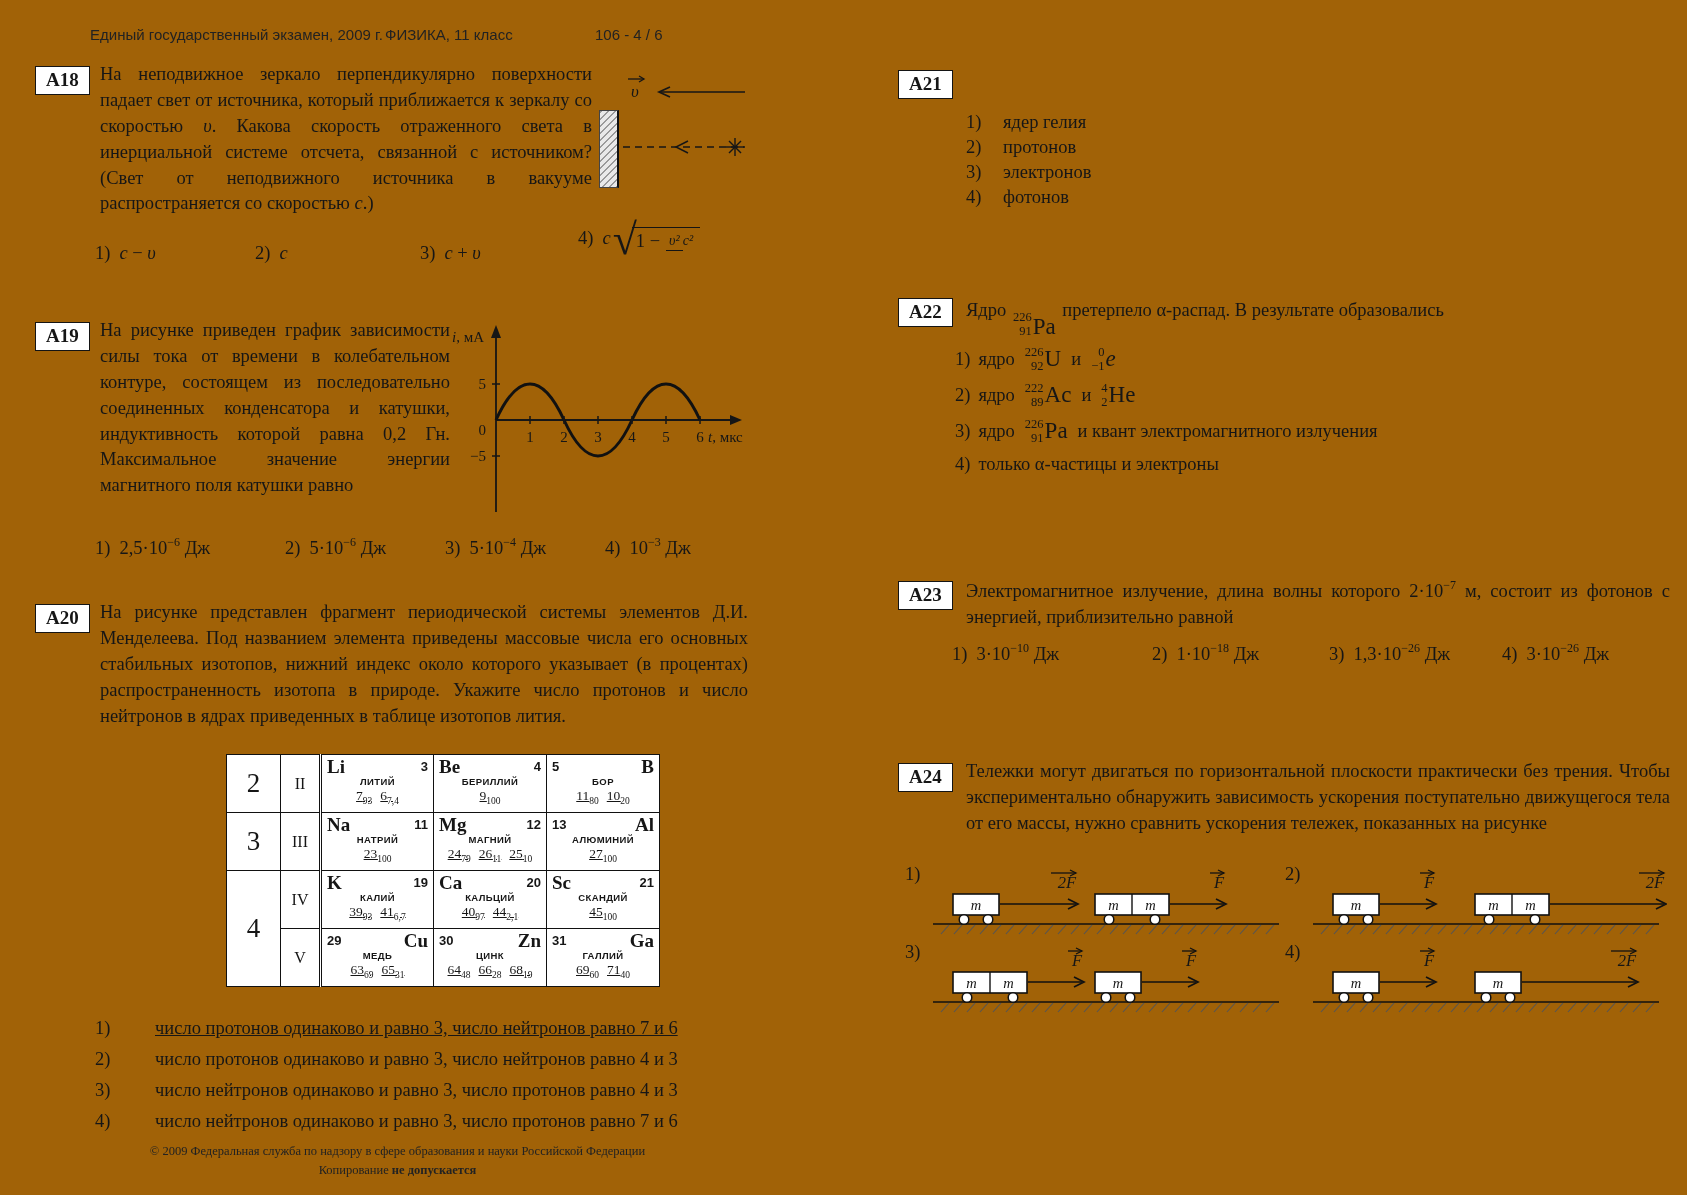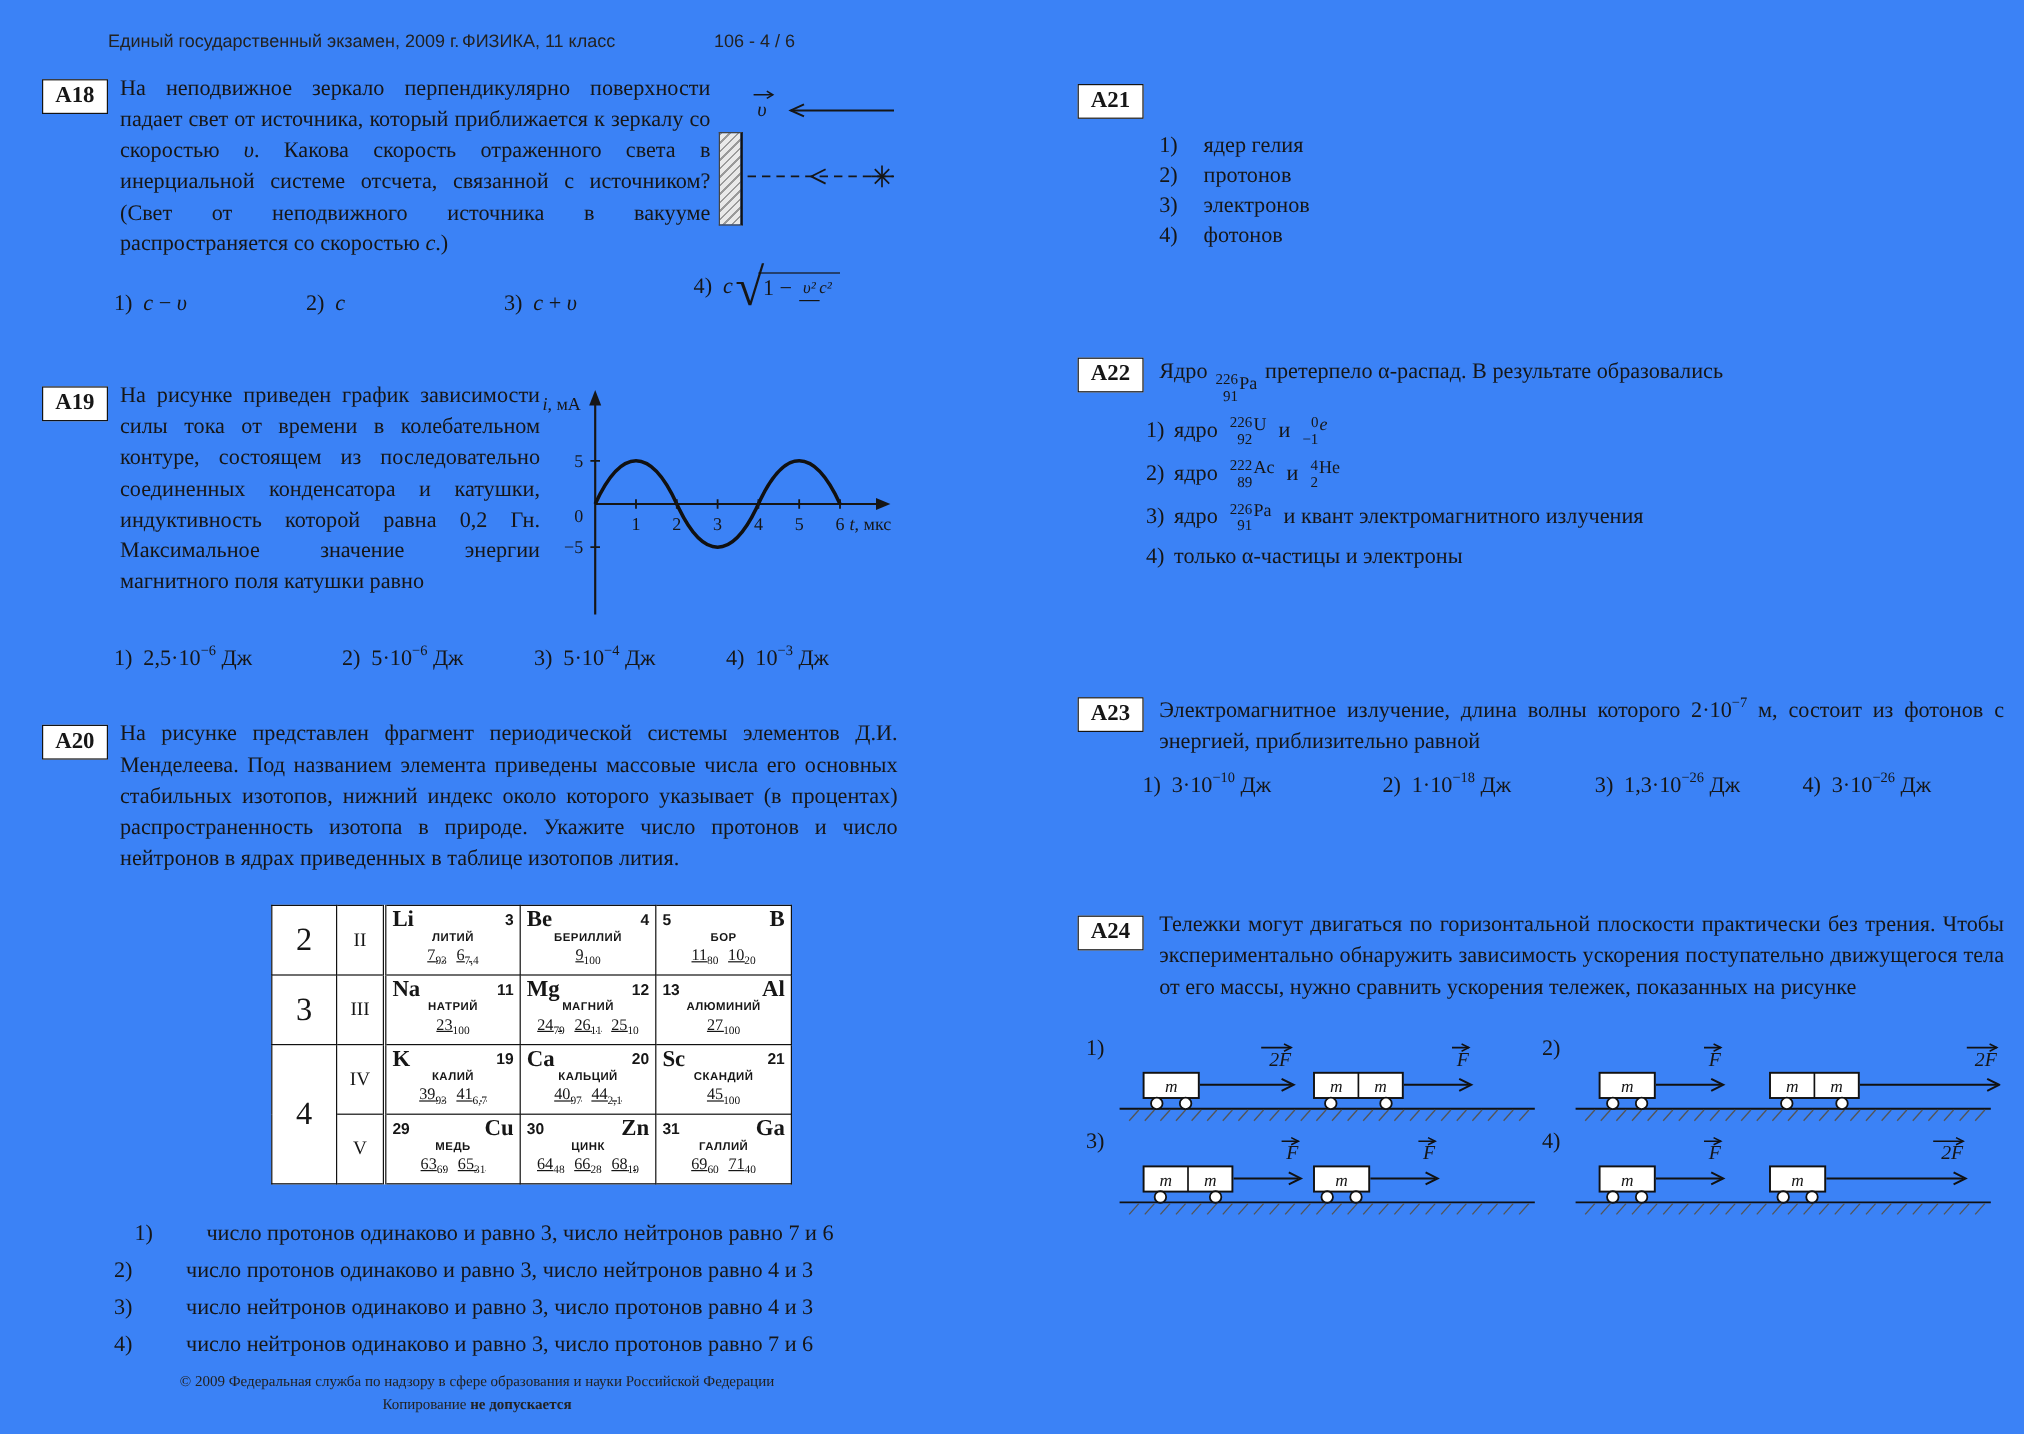--- a/index.html
+++ b/index.html
@@ -1,17 +1,17 @@
 <!DOCTYPE html>
 <html><head>
 <meta charset="utf-8">
 <style>
   * { margin:0; padding:0; box-sizing:border-box; }
   body { background:#e8e8e8; font-family:"Liberation Serif", serif; color:#161616; }
-  #page { position:relative; width:1687px; height:1195px; background:#3b82f6; overflow:hidden; }
+  #page { position:relative; width:1687px; height:1195px; background:#a16207; overflow:hidden; }
 
   .col { position:absolute; top:0; height:1195px; }
   #left-col  { left:30px;  width:735px; }
   #right-col { left:893px; width:790px; }
 
   
   .hdr { position:absolute; font-family:"Liberation Sans", sans-serif; font-size:15px; color:#222; white-space:nowrap; }
 
   
   .qbox { position:absolute; border:1.7px solid #141414; padding:2px 10px 3px 10px;
@@ -63,21 +63,21 @@
   .eliso sub { font-size:9.5px; }
   .isoent { margin:0 4px; }
 
   
   .foot { position:absolute; width:735px; text-align:center; font-size:12.5px; color:#222; }
 
   
   .nuclide { display:inline-flex; align-items:flex-start; vertical-align:-5px; margin:0 2px; }
   .azstack { display:inline-flex; flex-direction:column; align-items:flex-end;
              font-size:12.5px; line-height:1.1; margin-right:1px; }
-  .nsym { font-size:15px; }
+  .nsym { font-size:23px; }
   .a22opt { position:absolute; left:62px; font-size:18.5px; white-space:nowrap; display:flex; align-items:center; gap:8px; }
 
   
   .dia { position:absolute; width:385px; height:82px; }
   .dia-num { position:absolute; left:0; top:2px; font-size:18.5px; }
   .dia svg { position:absolute; left:22px; top:0; }
   .svg-m { font:italic 14.5px "Liberation Serif", serif; fill:#161616; }
   .svg-F { font:italic 16.5px "Liberation Serif", serif; fill:#161616; }
 </style>
 </head>
@@ -285,21 +285,21 @@
                 </div>
                 <div class="elname">ГАЛЛИЙ</div>
                 <div class="eliso"><span class="isoent">69<sub>60</sub></span><span class="isoent">71<sub>40</sub></span></div>
               </td>
             </tr>
           </tbody>
         </table>
     </div>
 
     <div id="a20-options">
-        <div class="opt" style="left: 82px; top: 1018px;"><span style="display: inline-block; width: 60px;">1)</span><span>число протонов одинаково и равно 3, число нейтронов равно 7 и 6</span></div>
+        <div class="opt" style="left: 65px; top: 1018px; text-decoration: underline;"><span style="display: inline-block; width: 60px;">1)</span><span>число протонов одинаково и равно 3, число нейтронов равно 7 и 6</span></div>
         <div class="opt" style="left: 65px; top: 1049px;"><span style="display: inline-block; width: 60px;">2)</span><span>число протонов одинаково и равно 3, число нейтронов равно 4 и 3</span></div>
         <div class="opt" style="left: 65px; top: 1080px;"><span style="display: inline-block; width: 60px;">3)</span><span>число нейтронов одинаково и равно 3, число протонов равно 4 и 3</span></div>
         <div class="opt" style="left: 65px; top: 1111px;"><span style="display: inline-block; width: 60px;">4)</span><span>число нейтронов одинаково и равно 3, число протонов равно 7 и 6</span></div>
       </div>
 
     <div class="foot" style="left:0;top:1144px">© 2009  Федеральная служба по надзору в сфере образования и науки Российской Федерации</div>
     <div class="foot" style="left:0;top:1163px">Копирование <b>не допускается</b></div>
   </div>
 
   <div id="right-col" class="col">

